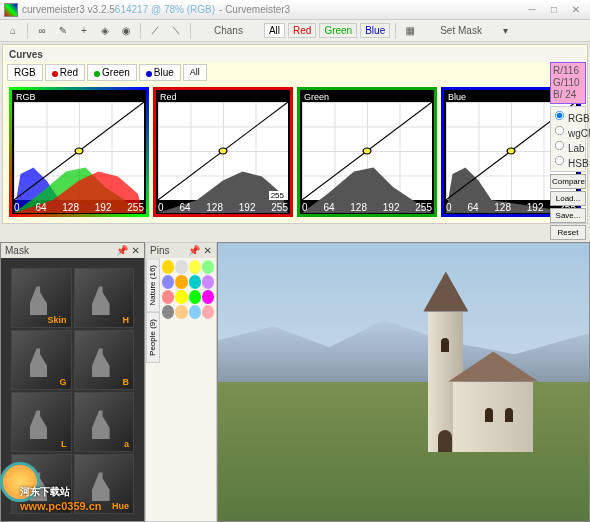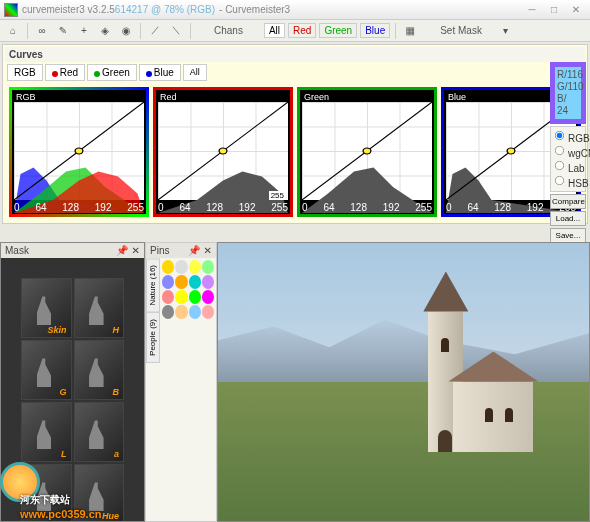--- a/index.html
+++ b/index.html
@@ -38,31 +38,31 @@
 .curve-label { position: absolute; top: 2px; left: 4px; color: #fff; font-size: 9px; z-index: 2; }
 .curve-grid { position: absolute; inset: 12px 2px 14px 2px; background: #fff; }
 .curve-grid::before, .curve-grid::after { content: ''; position: absolute; background: #ddd; }
 .grid-lines { position: absolute; inset: 0; background-image: linear-gradient(#ddd 1px, transparent 1px), linear-gradient(90deg, #ddd 1px, transparent 1px); background-size: 25% 25%; }
 .diag { position: absolute; inset: 0; }
 .diag svg { width: 100%; height: 100%; }
 .ticks { position: absolute; bottom: 1px; left: 2px; right: 2px; display: flex; justify-content: space-between; color: #fff; font-size: 8px; }
 .histo { position: absolute; bottom: 0; left: 0; right: 0; height: 40%; }
 
 .side-panel { position: absolute; right: 4px; top: 62px; width: 36px; display: flex; flex-direction: column; gap: 2px; }
-.rgb-readout { background: #7dd3fc; border: 5px solid #8b5cf6; padding: 2px; font-size: 8px; line-height: 1.2; color: #555; }
+.rgb-readout { background: #f9a8d4; border: 1px solid #8b5cf6; padding: 2px; font-size: 8px; line-height: 1.2; color: #555; }
 .radio-group { background: #f5f5ee; border: 1px solid #ccc; padding: 2px; }
 .radio-group label { display: block; font-size: 8px; cursor: pointer; color: #333; white-space: nowrap; }
 .radio-group input { margin-right: 2px; transform: scale(0.7); }
 .sidebtn { background: #f0f0ea; border: 1px solid #aaa; padding: 2px 1px; font-size: 8px; cursor: pointer; text-align: center; }
 
 .lower { display: flex; position: absolute; top: 242px; bottom: 0; left: 0; right: 0; }
 .mask-panel { width: 145px; background: #333; border: 1px solid #888; display: flex; flex-direction: column; }
 .mask-panel .hdr { background: #e5e5de; color: #444; padding: 2px 4px; display: flex; align-items: center; }
 .mask-panel .hdr .pin { margin-left: auto; cursor: pointer; }
-.mask-grid { flex: 1; display: grid; grid-template-columns: 1fr 1fr; gap: 2px; padding: 20px; overflow: hidden; font-style: italic; }
+.mask-grid { flex: 1; display: grid; grid-template-columns: 1fr 1fr; gap: 2px; padding: 10px; overflow: hidden; }
 .mask-thumb { background: linear-gradient(135deg,#555,#222); position: relative; border: 1px solid #444; min-height: 60px; }
 .mask-thumb .ch { position: absolute; bottom: 2px; right: 4px; color: #f90; font-size: 9px; font-weight: bold; }
 .mask-thumb .church { position: absolute; left: 30%; bottom: 20%; width: 30%; height: 50%; background: #888; clip-path: polygon(40% 0, 60% 0, 60% 20%, 100% 60%, 100% 100%, 0 100%, 0 60%); }
 
 .pins-panel { width: 72px; background: #f5f5ee; border: 1px solid #ccc; display: flex; flex-direction: column; }
 .pins-panel .hdr { background: #e5e5de; color: #444; padding: 2px 4px; display: flex; }
 .pins-panel .hdr .pin { margin-left: auto; cursor: pointer; }
 .pins-body { flex: 1; display: flex; }
 .pins-tabs { width: 14px; display: flex; flex-direction: column; }
 .pins-tab { writing-mode: vertical-rl; transform: rotate(180deg); padding: 6px 1px; font-size: 8px; border: 1px solid #ccc; background: #eee; cursor: pointer; text-align: center; }
@@ -72,21 +72,21 @@
 .preview { flex: 1; background: linear-gradient(#a8c8e0 0%, #c8d8e8 50%, #7a9050 50%, #5a7840 100%); position: relative; border: 1px solid #888; overflow: hidden; }
 .mountains { position: absolute; bottom: 50%; left: 0; right: 0; height: 25%; background: linear-gradient(to top, #8899aa, transparent); clip-path: polygon(0 100%, 0 40%, 15% 20%, 30% 50%, 45% 10%, 60% 40%, 80% 60%, 100% 30%, 100% 100%); }
 .church-big { position: absolute; right: 15%; bottom: 25%; width: 120px; height: 180px; }
 .church-body { position: absolute; bottom: 0; right: 0; width: 80px; height: 70px; background: linear-gradient(90deg,#e8e0d0,#c8c0b0); }
 .church-roof { position: absolute; bottom: 70px; right: -5px; width: 90px; height: 30px; background: #8b6f5c; clip-path: polygon(0 100%, 50% 0, 100% 100%); }
 .church-tower { position: absolute; bottom: 0; left: 15px; width: 35px; height: 140px; background: linear-gradient(90deg,#e8e0d0,#b8b0a0); }
 .church-spire { position: absolute; bottom: 140px; left: 10px; width: 45px; height: 40px; background: #6b5648; clip-path: polygon(0 100%, 50% 0, 100% 100%); }
 .church-door { position: absolute; bottom: 0; left: 25px; width: 14px; height: 22px; background: #4a3828; border-radius: 7px 7px 0 0; }
 .church-win { position: absolute; width: 8px; height: 14px; background: #3a2818; border-radius: 4px 4px 0 0; }
 
-.watermark { position: absolute; left: 20px; bottom: 2px; color: #fff; font-size: 18px; font-weight: bold; text-shadow: 0 0 3px #000; }
+.watermark { position: absolute; left: 20px; bottom: 10px; color: #fff; font-size: 18px; font-weight: bold; text-shadow: 0 0 3px #000; }
 .watermark .url { color: #ff8c00; font-size: 11px; display: block; }
 .wm-icon { position: absolute; left: 0; bottom: 20px; width: 40px; height: 40px; border-radius: 50%; background: radial-gradient(#ffd966,#ff9933); border: 3px solid #4aa; }
 </style>
 </head>
 <body>
 
 <div class="titlebar">
   <span class="icon"></span>
   <span class="title">curvemeister3 v3.2.5</span>
   <span class="docinfo">614217 @ 78% (RGB)</span>

